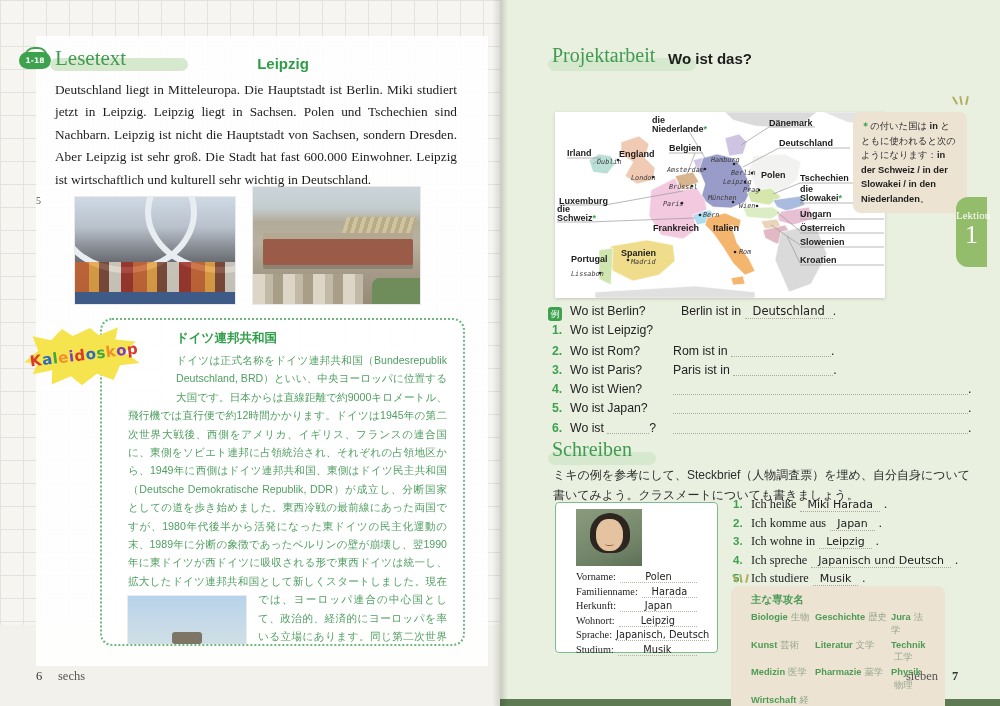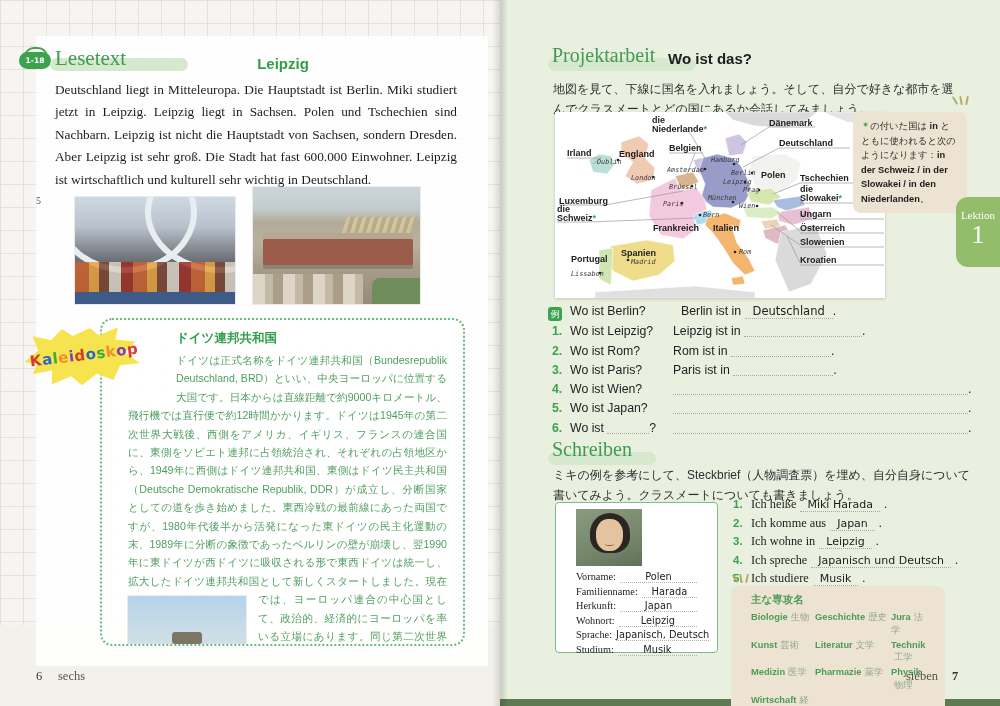--- a/index.html
+++ b/index.html
@@ -92,21 +92,21 @@
   .note-box .nstar{color:#3da24e;font-weight:bold;}
   .note-box b{color:#1d1d1d;}
   .sparkle{position:absolute;width:16px;height:12px;}
   .sparkle i{position:absolute;width:2px;height:9px;background:#b3ae62;border-radius:1px;}
   .sparkle i:nth-child(1){left:2px;transform:rotate(-30deg);}
   .sparkle i:nth-child(2){left:8px;transform:rotate(-10deg);}
   .sparkle i:nth-child(3){left:14px;transform:rotate(12deg);}
   .sp-note{left:952px;top:96px;}
   .sp-subj{left:732px;top:574px;}
 
-  .lektion-tab{position:absolute;left:956px;top:197px;width:44px;height:70px;background:#93bd6a;
+  .lektion-tab{position:absolute;left:956px;top:197px;width:31px;height:70px;background:#93bd6a;
     border-radius:12px 0 0 12px;color:#fff;text-align:center;z-index:3;}
   .lektion-tab .lw{font-family:"Liberation Serif",serif;font-size:11px;margin-top:12px;}
   .lektion-tab .ln{font-family:"Liberation Serif",serif;font-size:26px;line-height:28px;}
 
   .qa{position:absolute;left:548px;top:304px;width:445px;}
   .qrow{display:flex;align-items:baseline;height:19.3px;font-size:12.3px;color:#222;}
   .qbadge{width:14px;height:14px;background:#3da24e;border-radius:3px;color:#fff;
     font-size:9px;line-height:14px;text-align:center;align-self:center;margin-right:8px;flex:0 0 14px;}
   .qnum{color:#3da24e;font-weight:bold;width:18px;margin-left:4px;flex:0 0 18px;}
   .qtext{width:103px;flex:0 0 103px;}
@@ -196,21 +196,20 @@
     <div class="pagefoot pf-left-word">sechs</div>
   </div>
 
   <div class="page-right"></div>
   <div class="spine"></div>
   <div class="bottom-bar"></div>
 
   <div class="hl hl-projekt"></div>
   <div class="green-serif projekt-h">Projektarbeit</div>
   <div class="wo-title">Wo ist das?</div>
-  <div class="instr instr1">地図を見て、下線に国名を入れましょう。そして、自分で好きな都市を選んでクラスメートとどの国にあるか会話してみましょう。</div>
 
   <div class="map-box">
     <svg width="330" height="186" viewBox="0 0 330 186">
       <g stroke="#ffffff" stroke-width="0.6">
         <polygon fill="#dadada" points="170,0 262,0 250,10 230,16 200,14 178,8"></polygon>
         <polygon fill="#e3e3e3" points="268,0 330,0 330,16 292,10"></polygon>
         <polygon fill="#badfd6" points="34,48 44,42 56,44 60,52 52,62 38,60"></polygon>
         <polygon fill="#f1cab3" points="66,30 84,24 94,32 90,46 100,56 98,68 82,72 70,64 78,50 66,42"></polygon>
         <polygon fill="#cfc5e3" points="170,26 184,22 192,30 188,42 174,44"></polygon>
         <polygon fill="#cfc5e3" points="138,48 154,44 158,58 144,62"></polygon>
@@ -333,21 +332,20 @@
 
   <div class="qa">
     <div class="qrow">
       <span class="qbadge">例</span>
       <span class="qtext" style="flex-basis:111px;width:111px;">Wo ist Berlin?</span>
       <span class="qans"><span>Berlin ist in</span>&nbsp;<span class="hand hand-u">Deutschland</span><span>.</span></span>
     </div>
     <div class="qrow">
       <span class="qnum">1.</span>
       <span class="qtext">Wo ist Leipzig?</span>
-      <span class="qans"><span>Leipzig ist in</span> <span class="blank" style="width:118px;"></span><span>.</span></span>
     </div>
     <div class="qrow">
       <span class="qnum">2.</span>
       <span class="qtext">Wo ist Rom?</span>
       <span class="qans"><span>Rom ist in</span> <span class="blank" style="width:100px;"></span><span>.</span></span>
     </div>
     <div class="qrow">
       <span class="qnum">3.</span>
       <span class="qtext">Wo ist Paris?</span>
       <span class="qans"><span>Paris ist in</span> <span class="blank" style="width:100px;"></span><span>.</span></span>

